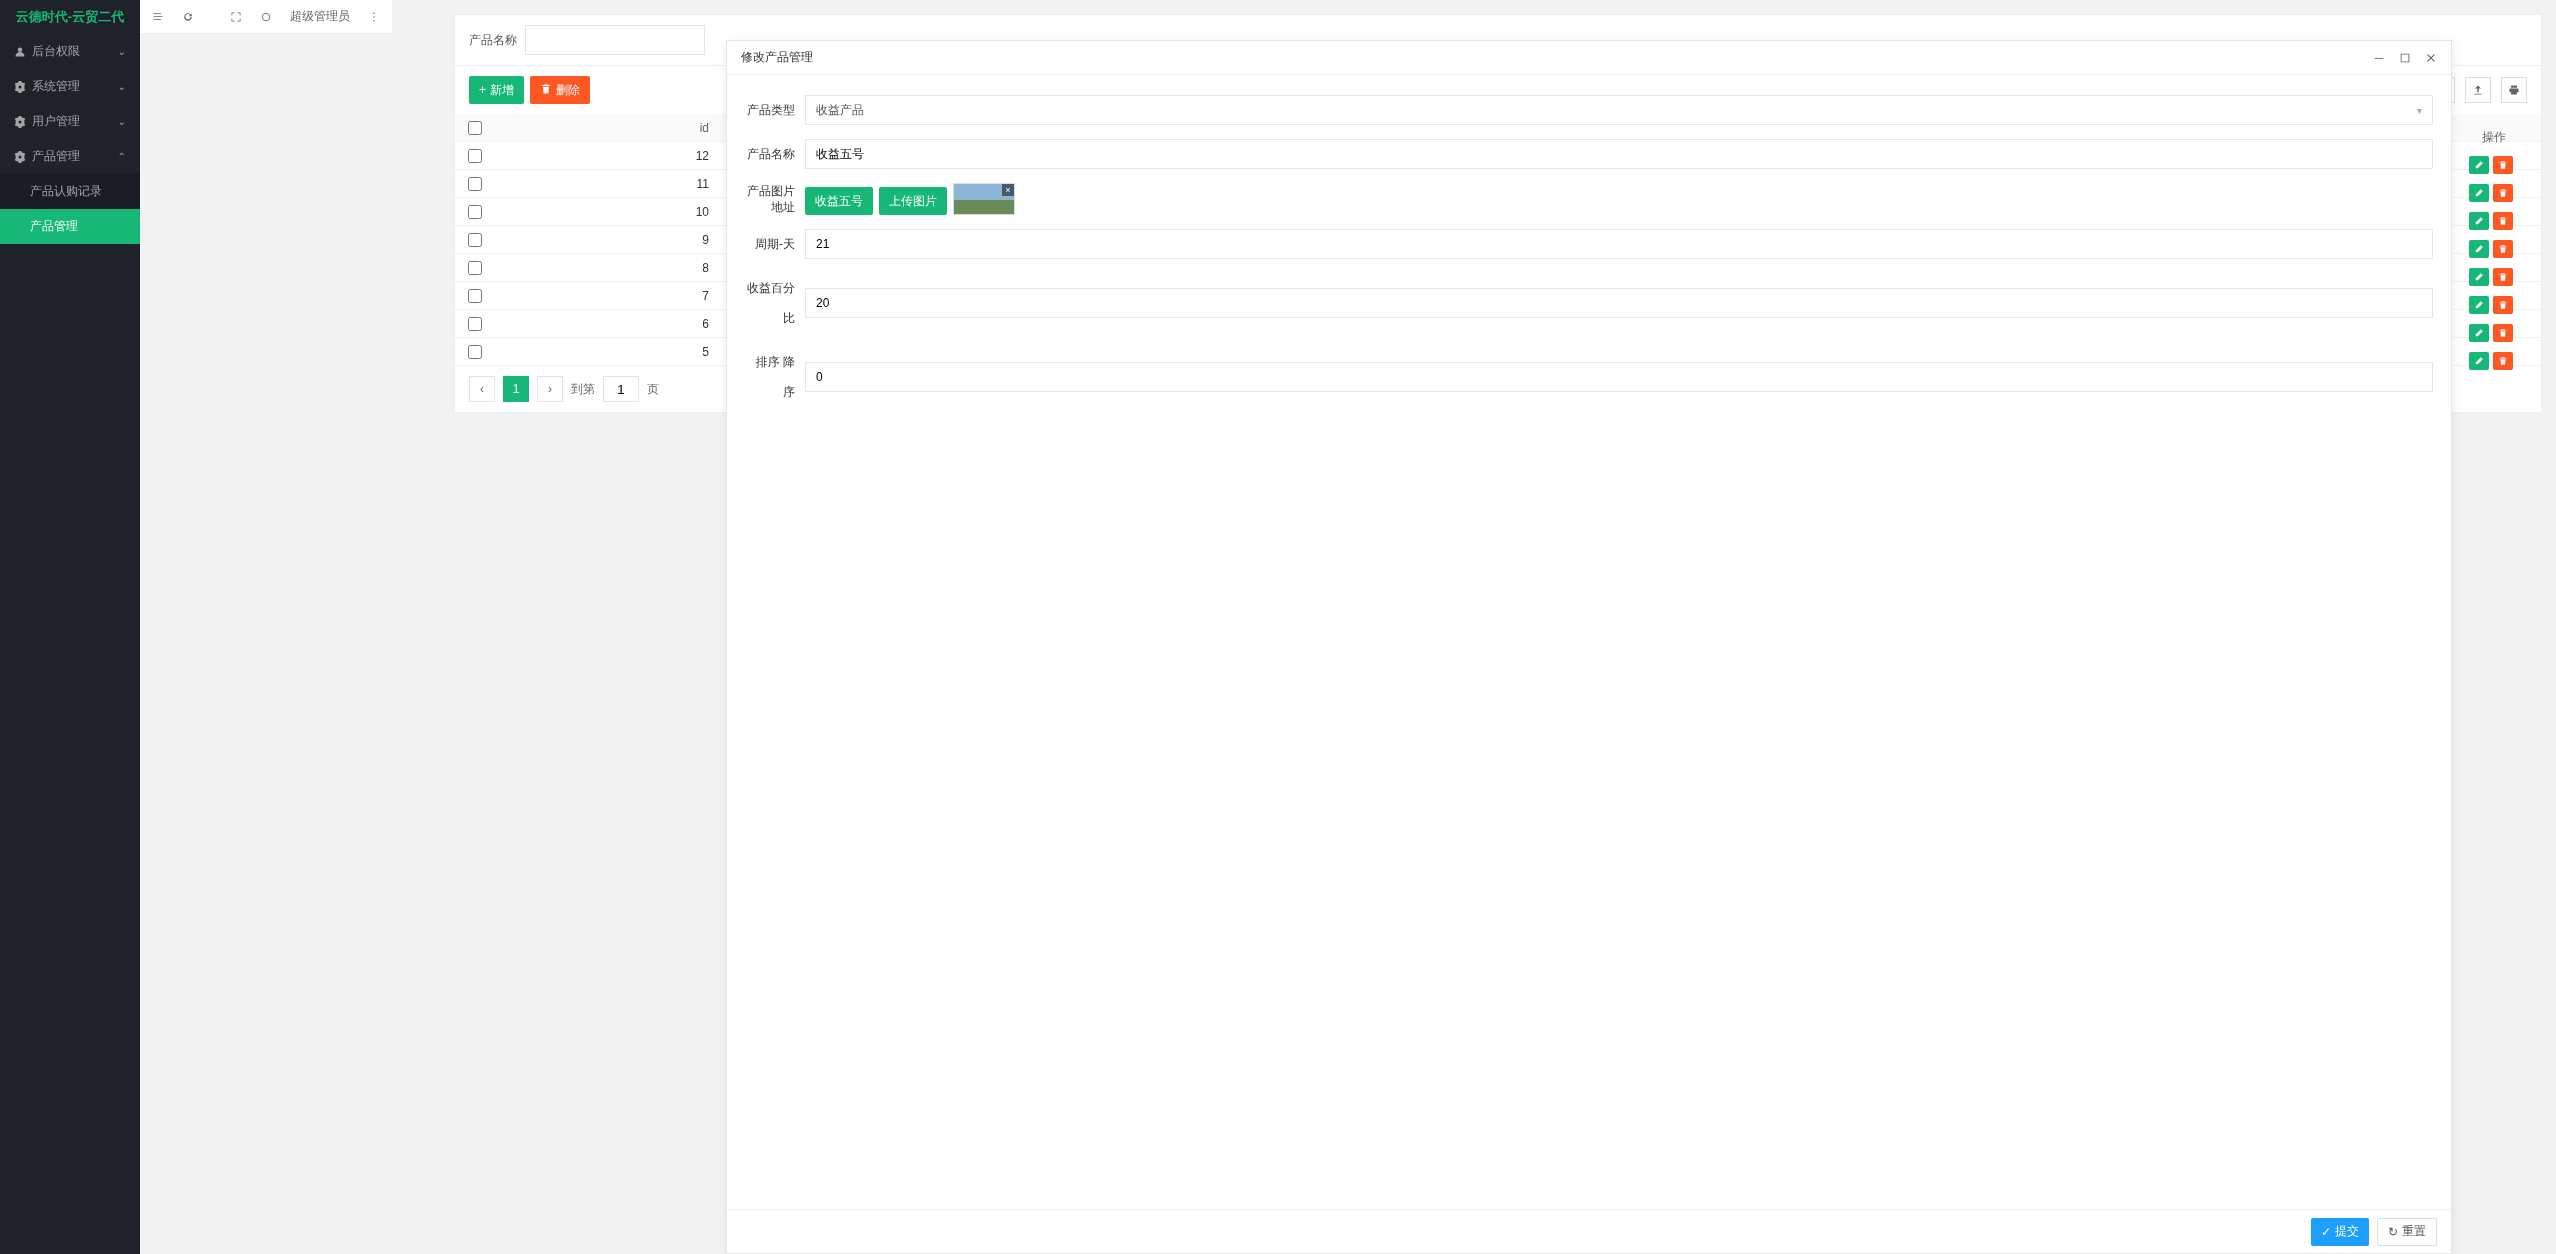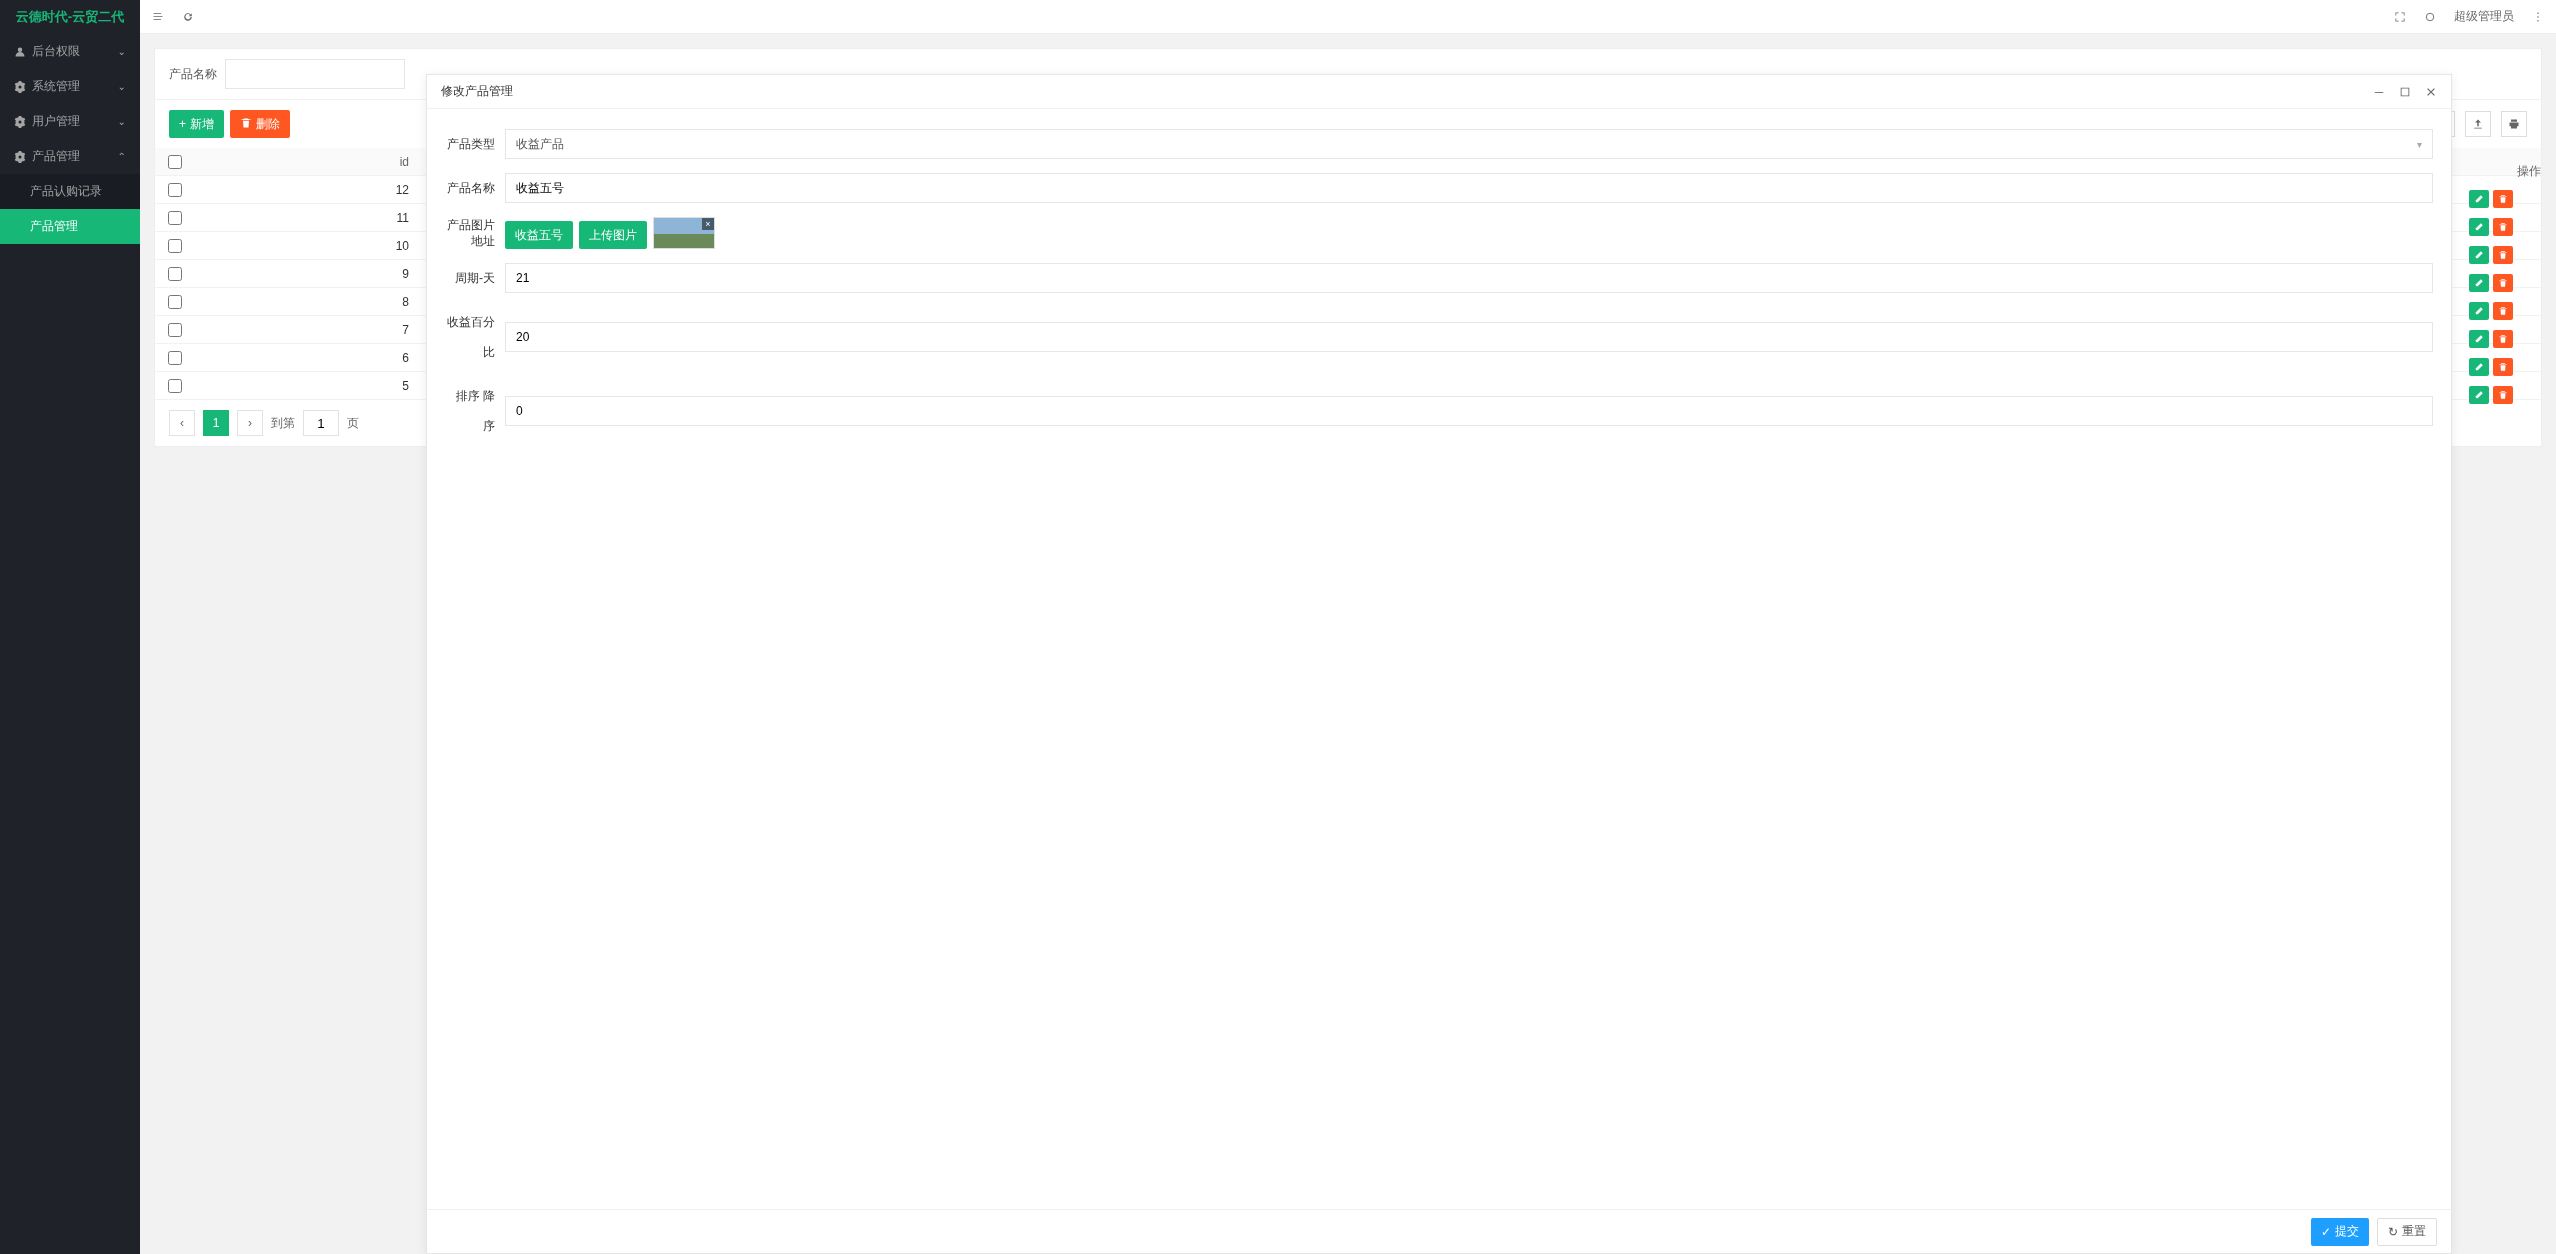--- a/index.html
+++ b/index.html
@@ -11,21 +11,21 @@
 .logo { height:34px; display:flex; align-items:center; justify-content:center; font-size:13px; font-weight:bold; color:#16b777; background:#20222a; }
 .menu { flex:1; overflow-y:auto;text-align:right; }
 .menu-item { height:35px; display:flex; align-items:center; padding:0 14px; cursor:pointer; font-size:12px; position:relative; }
 .menu-item .icon { margin-right:6px; font-size:12px; display:inline-flex; }
 .menu-item .chev { margin-left:auto; font-size:10px; }
 .menu-sub { background:#1a1c23; }
 .menu-sub .menu-item { padding-left:30px; }
 .menu-sub .menu-item.active { background:#16b777; color:#fff; }
 
 
-.main { flex:1; display:flex; flex-direction:column; min-width:0; }
+.main { flex:1; display:flex; min-width:0;gap:48px; }
 .header { height:34px; background:#fff; display:flex; align-items:center; padding:0 12px; border-bottom:1px solid #eee; }
 .header .hicon { margin-right:18px; color:#666; cursor:pointer; display:inline-flex; }
 .header .spacer { flex:1; }
 .header .right-item { margin-left:18px; color:#666; cursor:pointer; display:inline-flex; align-items:center; }
 
 
 .content { flex:1; position:relative; padding:14px; overflow:hidden; }
 .card { background:#fff; border:1px solid #eee; }
 .search-row { padding:10px 14px; display:flex; align-items:center; gap:8px; border-bottom:1px solid #f0f0f0; }
 .search-row label { font-size:12px; color:#555; }
@@ -40,21 +40,21 @@
 .toolbar .spacer { flex:1; }
 .toolbar .icon-btn { width:26px; height:26px; border:1px solid #ddd; background:#fff; display:inline-flex; align-items:center; justify-content:center; cursor:pointer; margin-left:4px; color:#666; }
 
 
 .table { width:100%; }
 .table-head, .table-row { display:flex; height:28px; align-items:center; border-bottom:1px solid #f2f2f2; font-size:12px; }
 .table-head { color:#666; background:#fafafa; }
 .col-chk { width:40px; display:flex; justify-content:center; }
 .col-id { width:226px; text-align:right; padding-right:12px; }
 .col-mid { flex:1; }
-.col-ops { width:94px; text-align:right;margin-top:19px; }
+.col-ops { width:94px; text-align:center;margin-top:19px; }
 .table-head .col-ops { width:94px; }
 .row-ops { display:flex; gap:4px; justify-content:center; padding-right:6px; }
 .mini-btn { width:20px; height:18px; display:inline-flex; align-items:center; justify-content:center; border-radius:2px; color:#fff; font-size:10px; }
 .mini-green { background:#16b777; }
 .mini-red { background:#ff5722; }
 input[type=checkbox] { width:14px; height:14px; }
 
 
 .pager { padding:10px 14px; display:flex; align-items:center; gap:8px; font-size:12px; color:#666; }
 .pager .pg-btn { width:26px; height:26px; border:1px solid #e2e2e2; background:#fff; display:inline-flex; align-items:center; justify-content:center; cursor:pointer; }

